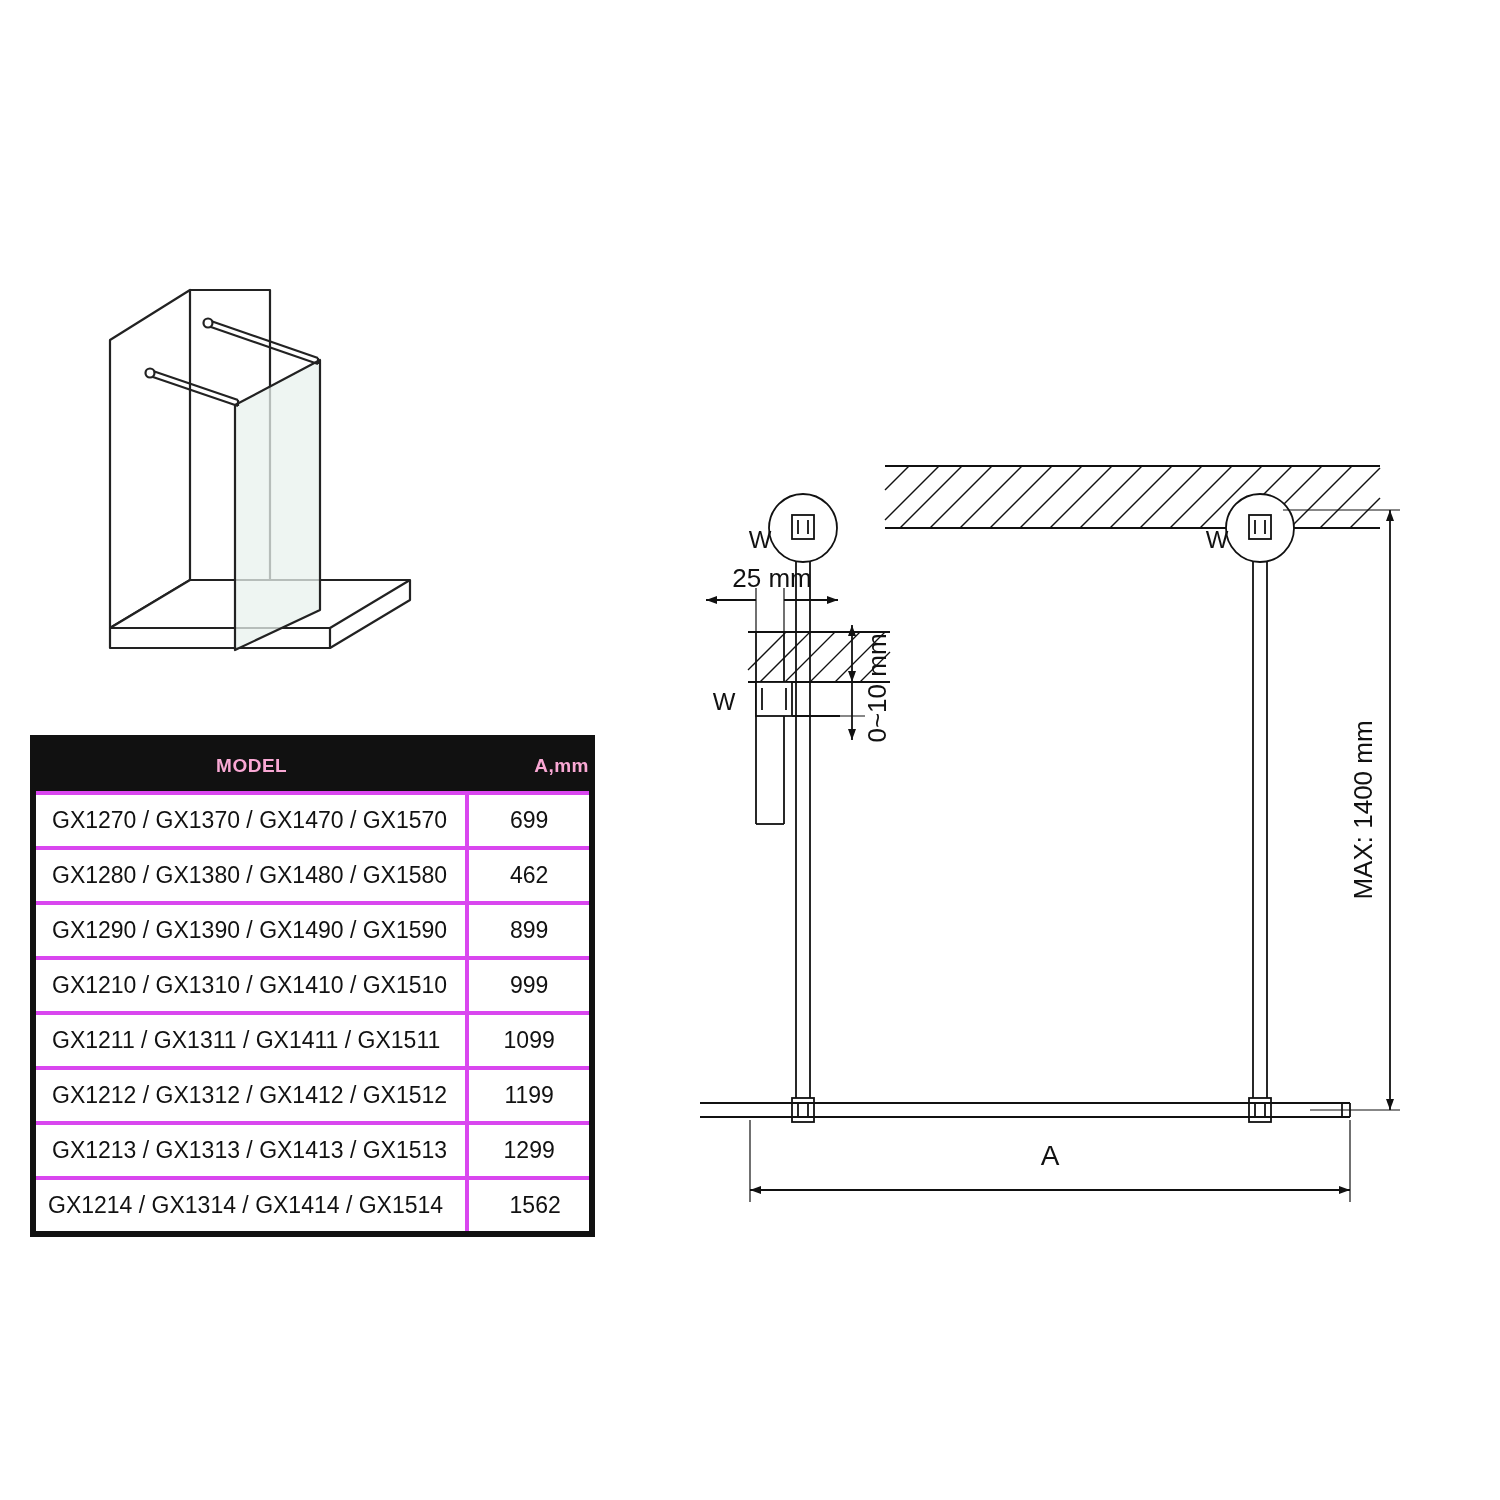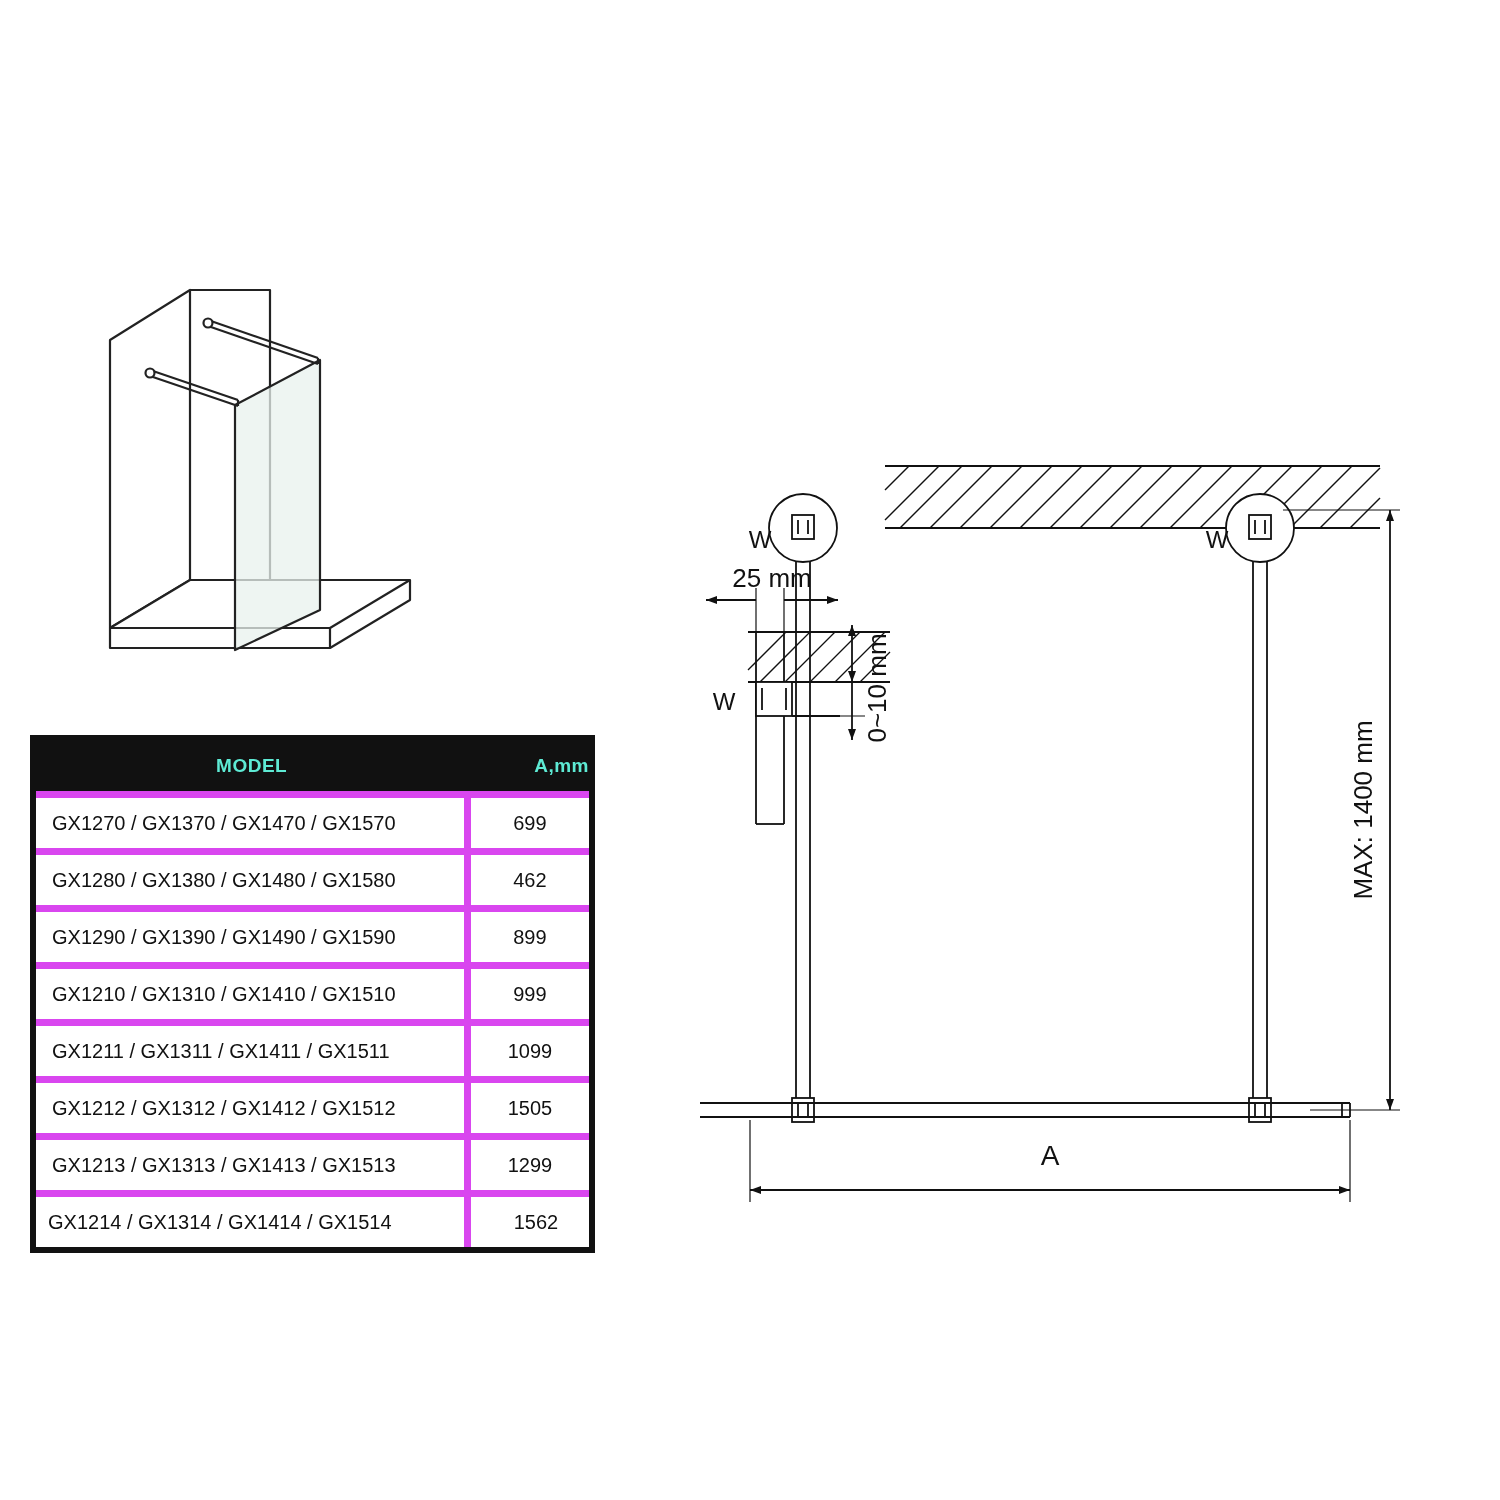--- a/index.html
+++ b/index.html
@@ -41,36 +41,36 @@
     padding: 6px;
     box-sizing: border-box;
   }
   table.model-table {
     width: 100%;
     border-collapse: collapse;
     table-layout: fixed;
   }
   table.model-table th {
     background: #111111;
-    color: #5eead4;
+    color: #f9a8d4;
     font-size: 19px;
     font-weight: 600;
     letter-spacing: 0.5px;
     padding: 14px 0;
     text-align: center;
     border: none;
   }
   table.model-table th.col-model { width: 78%; }
   table.model-table th.col-a { width: 22%; text-align: right; }
   table.model-table td {
     background: #ffffff;
     color: #111111;
-    font-size: 20px;
+    font-size: 23px;
     padding: 12px 0;
-    border: 7px solid #d946ef;
+    border: 4px solid #d946ef;
     height: 26px;
   }
   table.model-table td.cell-model {
     text-align: left;
     padding-left: 16px;
     border-left: none;
   }
   table.model-table td.cell-a {
     text-align: center;
     border-right: none;
@@ -146,21 +146,21 @@
         <tr>
           <td class="cell-model">GX1210 / GX1310 / GX1410 / GX1510</td>
           <td class="cell-a">999</td>
         </tr>
         <tr>
           <td class="cell-model">GX1211 / GX1311 / GX1411 / GX1511</td>
           <td class="cell-a">1099</td>
         </tr>
         <tr>
           <td class="cell-model">GX1212 / GX1312 / GX1412 / GX1512</td>
-          <td class="cell-a">1505</td>
+          <td class="cell-a">1199</td>
         </tr>
         <tr>
           <td class="cell-model">GX1213 / GX1313 / GX1413 / GX1513</td>
           <td class="cell-a">1299</td>
         </tr>
         <tr>
           <td class="cell-model">GX1214 / GX1314 / GX1414 / GX1514</td>
           <td class="cell-a">1562</td>
         </tr>
       </tbody>

